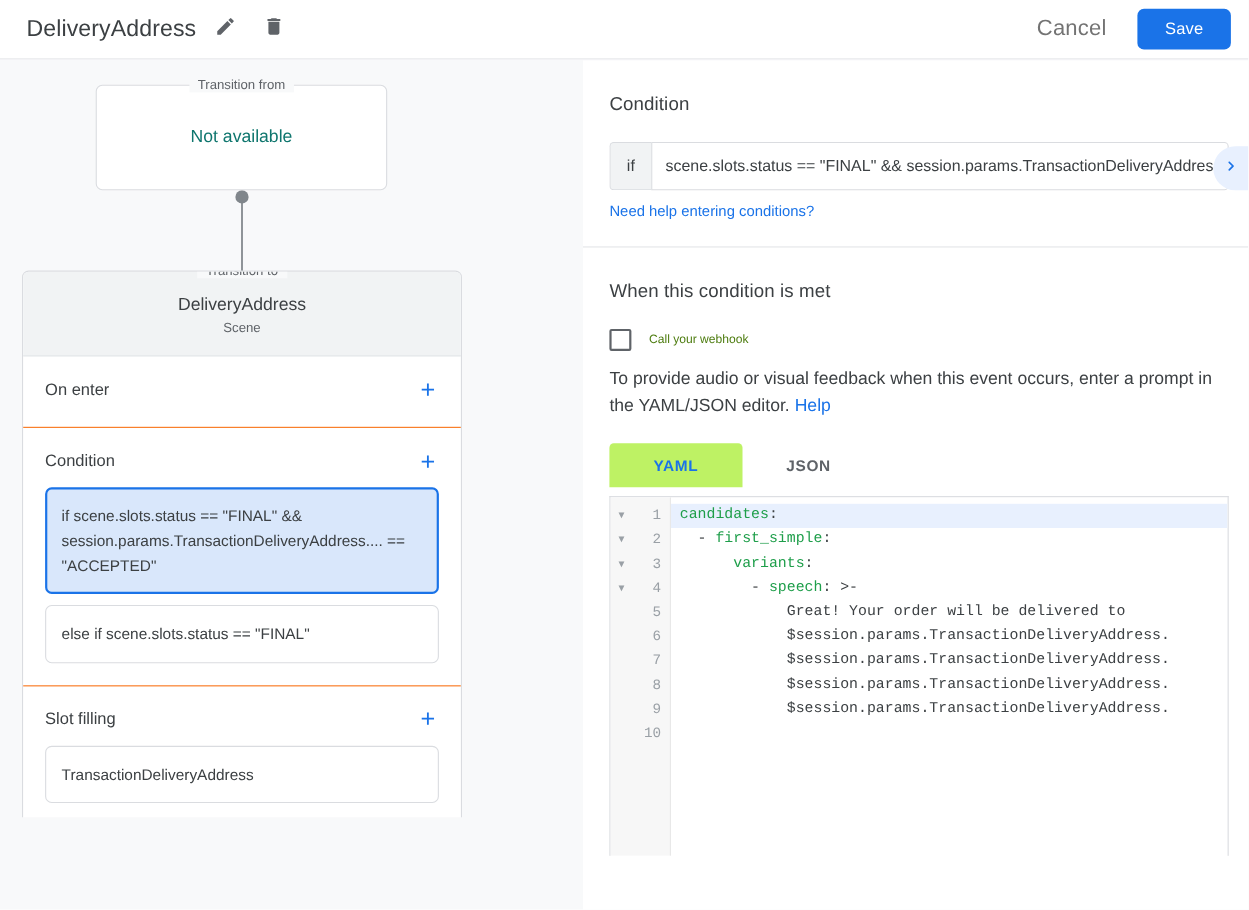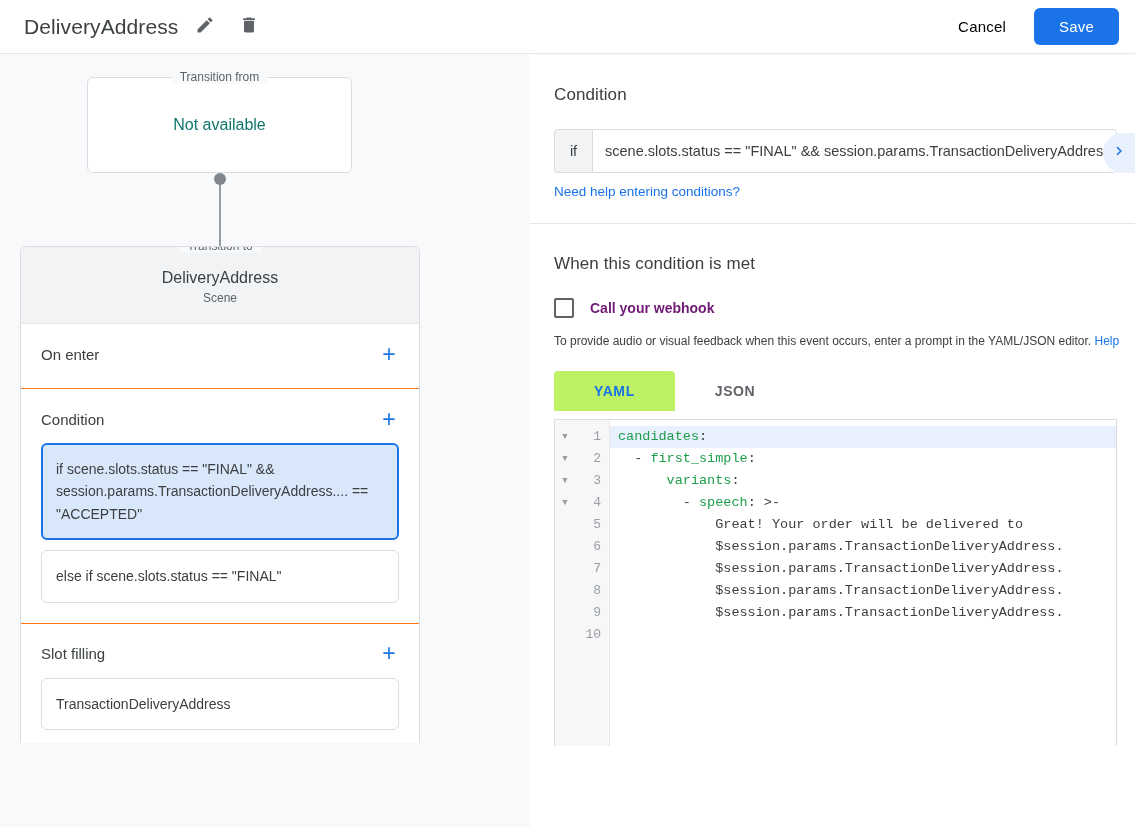--- a/index.html
+++ b/index.html
@@ -24,21 +24,21 @@
     margin-left: 8px; white-space: nowrap;
   }
   .icon-btn {
     width: 34px; height: 34px; margin-left: 10px;
     display: flex; align-items: center; justify-content: center;
     border-radius: 50%; cursor: pointer; flex: none;
   }
   .icon-btn svg { fill: #5f6368; }
   .spacer { flex: 1 1 auto; }
   .btn-cancel {
-    font-size: 15px; color: #000000; font-weight: 500;
+    font-size: 20px; color: #737373; font-weight: 500;
     padding: 8px 14px; border-radius: 4px; cursor: pointer;
     background: transparent; border: none; letter-spacing: .2px;
   }
   .btn-save {
     margin-left: 14px; font-size: 15px; font-weight: 500; color: #fff;
     background: #1a73e8; border: none; border-radius: 6px;
     padding: 10px 25px; cursor: pointer; letter-spacing: .2px;
   }
 
   
@@ -131,28 +131,28 @@
 
   .chk-row { display: flex; align-items: center; margin-top: 24px; }
   .chkbox {
     width: 20px; height: 20px; border: 2px solid #5f6368; border-radius: 2px;
     background: #fff; cursor: pointer; flex: none;
   }
   .chkbox.checked {
     background: #1a73e8; border-color: #1a73e8;
     display: flex; align-items: center; justify-content: center;
   }
-  .chk-label { font-size: 14px; color: #701a75; font-weight: 700; margin-left: 16px; }
+  .chk-label { font-size: 11px; color: #4d7c0f; font-weight: 400; margin-left: 16px; }
   .badge {
     margin-left: 18px; background: #f3e8fd; color: #7627bb;
     font-size: 11px; font-weight: 600; letter-spacing: .5px;
     padding: 5px 9px; border-radius: 3px;
   }
   .desc {
-    font-size: 12px; color: #3c4043; line-height: 1.55;
+    font-size: 16px; color: #3c4043; line-height: 1.55;
     margin-top: 14px; width: 566px;
   }
   .desc a { color: #1a73e8; text-decoration: none; cursor: pointer; }
 
   .tabs { display: flex; margin-top: 20px; }
   .tab {
     padding: 12px 40px; font-size: 14px; font-weight: 600; letter-spacing: .6px;
     color: #5f6368; cursor: pointer; border-radius: 4px 4px 0 0;
   }
   .tab.active { color: #1a73e8; background: #bef264; }

